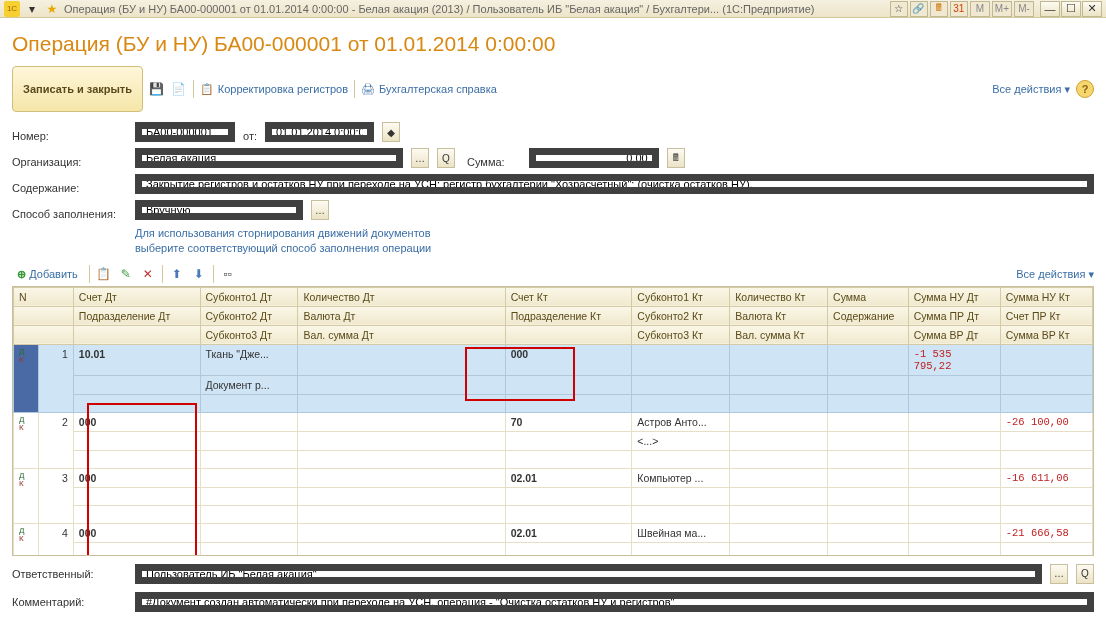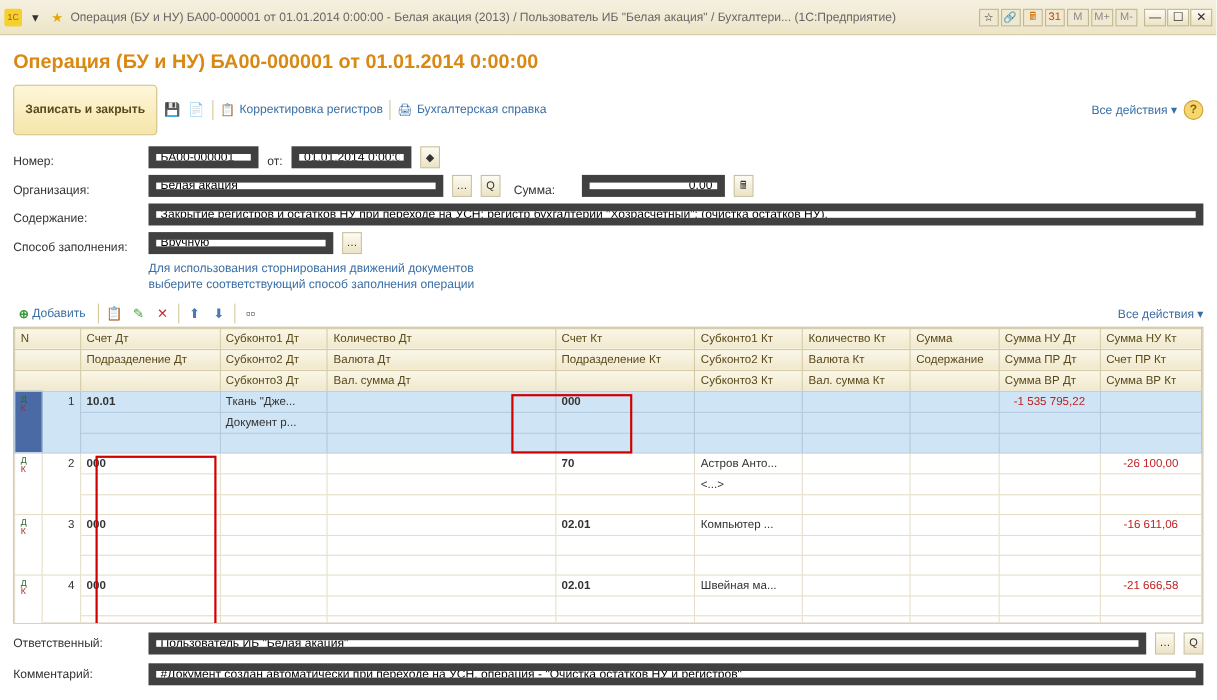--- a/index.html
+++ b/index.html
@@ -1,32 +1,32 @@
 <!DOCTYPE html>
 <html><head>
 <meta charset="utf-8">
 <style>
   * { box-sizing: border-box; }
   body { margin: 0; font-family: Arial, sans-serif; font-size: 11px; background: #fff; color: #333; }
   
   
-  .titlebar { height: 32px; background: linear-gradient(#f5f0e0, #ede4c8); border-bottom: 1px solid #d4c99a; display: flex; align-items: center; padding: 0 4px; gap: 4px; }
+  .titlebar { height: 18px; background: linear-gradient(#f5f0e0, #ede4c8); border-bottom: 1px solid #d4c99a; display: flex; align-items: center; padding: 0 4px; gap: 4px; }
   .titlebar-icons { display: flex; gap: 4px; align-items: center; }
   .tb-icon { width: 16px; height: 16px; display: inline-flex; align-items: center; justify-content: center; font-size: 12px; }
   .tb-star { color: #e6a800; }
   .titlebar-text { flex: 1; color: #666; font-size: 11px; white-space: nowrap; overflow: hidden; text-overflow: ellipsis; }
   .titlebar-right { display: flex; gap: 2px; align-items: center; }
   .tb-btn { width: 18px; height: 16px; border: 1px solid #c0b890; background: #f0e8d0; display: inline-flex; align-items: center; justify-content: center; font-size: 10px; cursor: pointer; }
   .m-btn { min-width: 20px; height: 16px; border: 1px solid #c0b890; background: #f0e8d0; display: inline-flex; align-items: center; justify-content: center; font-size: 10px; color: #888; padding: 0 2px; }
   .win-btns { display: flex; gap: 1px; margin-left: 4px; }
   .win-btn { width: 20px; height: 16px; border: 1px solid #c0b890; background: linear-gradient(#fdfbf2,#ece3c5); display: inline-flex; align-items: center; justify-content: center; font-size: 11px; cursor: pointer; }
 
   
   .content { padding: 8px 12px; }
-  .doc-title { color: #d98812; font-size: 18px; margin: 6px 0 10px; font-weight: bold; }
+  .doc-title { color: #d98812; font-size: 21px; margin: 6px 0 10px; font-weight: normal; }
 
   
   .toolbar { display: flex; align-items: center; gap: 6px; margin-bottom: 10px; }
   .btn-yellow { background: linear-gradient(#fef6da, #f5e6a8); border: 1px solid #d0be7a; border-radius: 4px; padding: 16px 10px; font-size: 11px; font-weight: bold; color: #5a4a1a; cursor: pointer; }
   .tb-sep { width: 1px; height: 18px; background: #d4c99a; }
   .tblink { color: #3a6ea5; cursor: pointer; display: inline-flex; align-items: center; gap: 4px; }
   .spacer { flex: 1; }
   .actions-link { color: #3a6ea5; cursor: pointer; }
   .help-icon { width: 18px; height: 18px; border-radius: 50%; background: #f5d76e; border: 1px solid #d0a030; display: inline-flex; align-items: center; justify-content: center; color: #8a6010; font-weight: bold; cursor: pointer; font-size: 11px; }
   .small-icon { width: 16px; height: 16px; display: inline-flex; align-items: center; justify-content: center; font-size: 12px; cursor: pointer; }
@@ -43,21 +43,21 @@
   .add-btn { display: inline-flex; align-items: center; gap: 3px; color: #3a6ea5; cursor: pointer; border: 1px solid transparent; padding: 2px 4px; border-radius: 3px; }
 
   
   .table-wrap { border: 1px solid #c8bf9e; max-height: 270px; overflow-y: auto; position: relative; }
   table { border-collapse: collapse; width: 100%; table-layout: fixed; }
   th { background: linear-gradient(#fbf7e8,#f0e9ce); border: 1px solid #d4cba6; padding: 3px 5px; font-weight: normal; text-align: left; color: #5a4a1a; font-size: 10.5px; height: 18px; }
   td { border: 1px solid #e5dfc8; padding: 3px 5px; font-size: 10.5px; height: 18px; vertical-align: top; }
   .row-hl { background: #cfe5f5; }
   .row-hl td { border-color: #b0c8dc; }
   .num-cell { text-align: right; }
-  .neg { color: #c02020; text-align: center; }
+  .neg { color: #c02020; text-align: left; font-family: Liberation Mono, monospace; }
   .dk-icon { font-size: 8px; line-height: 1; }
   .dk-icon .d { color: #2a6a2a; display: block; }
   .dk-icon .k { color: #a03030; display: block; }
   .redbox { border: 2px solid #d00000; position: absolute; pointer-events: none; }
 
   
   .footer-row { display: flex; align-items: center; margin-top: 8px; gap: 8px; }
   .footer-label { width: 115px; }
 
   .col-n { width: 22px; }

